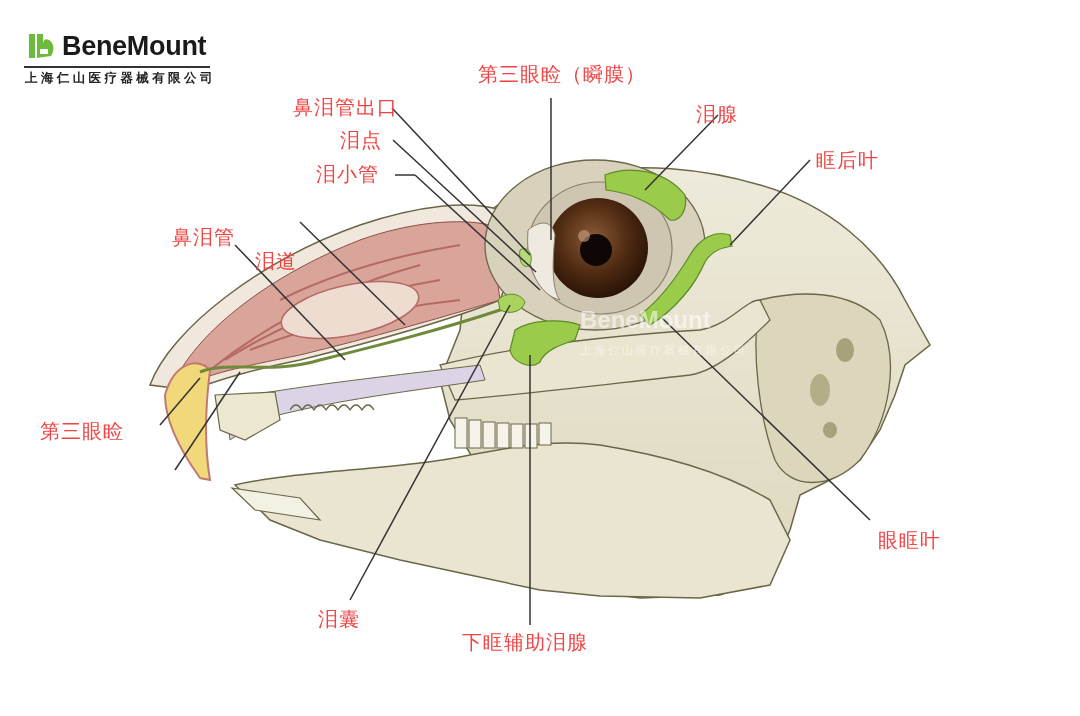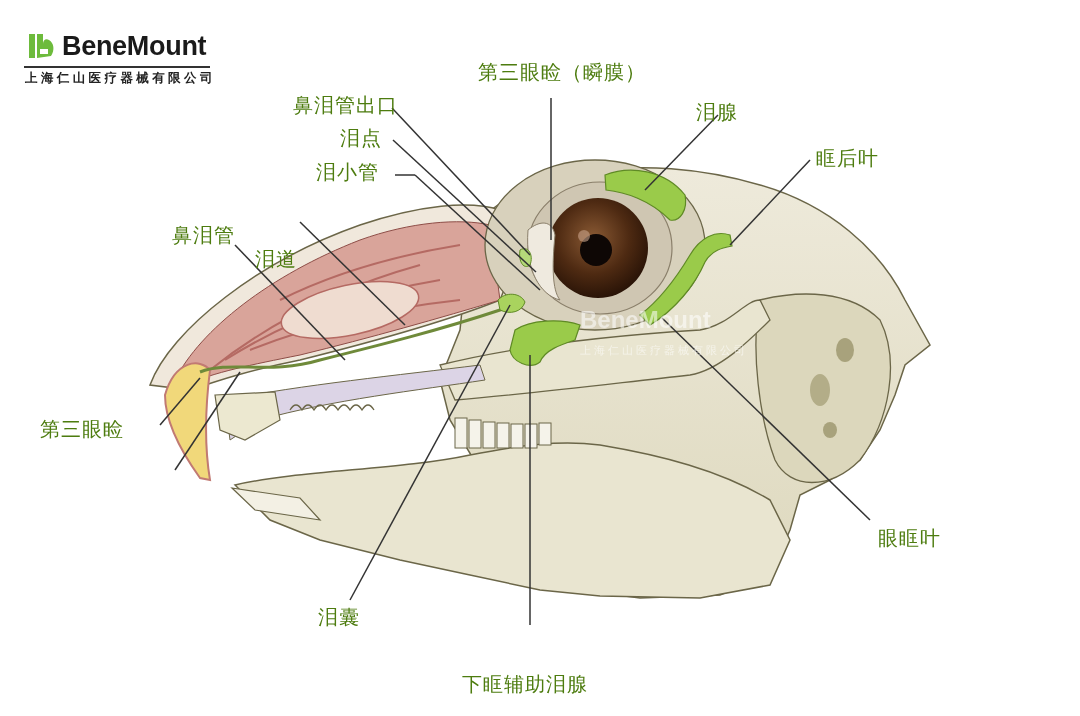--- a/index.html
+++ b/index.html
@@ -3,21 +3,21 @@
 <meta charset="utf-8">
 <style>
   html, body { margin:0; padding:0; background:#ffffff; }
   body { width:1080px; height:716px; position:relative; overflow:hidden; font-family:"DejaVu Sans", sans-serif; }
   .stage { position:absolute; left:0; top:0; width:1080px; height:716px; }
   .logo { position:absolute; left:24px; top:28px; width:190px; height:60px; }
   .logo-mark { position:absolute; left:2px; top:2px; width:32px; height:32px; }
   .logo-name { position:absolute; left:38px; top:2px; font-family:"Liberation Sans", sans-serif; font-weight:bold; font-size:27px; color:#1a1a1a; letter-spacing:-0.3px; line-height:32px; }
   .logo-rule { position:absolute; left:0; top:38px; width:186px; height:1.5px; background:#333; }
   .logo-sub { position:absolute; left:1px; top:42px; font-size:12.5px; color:#222; letter-spacing:3.4px; font-weight:bold; white-space:nowrap; }
-  .label { position:absolute; font-family:Liberation Mono, monospace; font-size:20px; color:#4d7c0f; white-space:nowrap; letter-spacing:1px; line-height:24px; }
+  .label { position:absolute; font-family:Liberation Serif, serif; font-size:20px; color:#ef4444; white-space:nowrap; letter-spacing:1px; line-height:24px; }
   svg.art { position:absolute; left:0; top:0; }
   .wm { position:absolute; left:580px; top:306px; color:rgba(255,255,255,0.55); font-family:"Liberation Sans", sans-serif; font-weight:bold; font-size:24px; }
   .wm-sub { position:absolute; left:580px; top:343px; color:rgba(255,255,255,0.55); font-size:11px; letter-spacing:3px; }
 </style>
 </head>
 <body>
 
 <div class="stage">
 
   <svg class="art" width="1080" height="716" viewBox="0 0 1080 716">
@@ -125,15 +125,15 @@
   <div class="label" style="left:478px; top:62px;">第三眼睑（瞬膜）</div>
   <div class="label" style="left:293px; top:95px;">鼻泪管出口</div>
   <div class="label" style="left:340px; top:128px;">泪点</div>
   <div class="label" style="left:316px; top:162px;">泪小管</div>
   <div class="label" style="left:255px; top:201px;margin-top:48px;">泪道</div>
   <div class="label" style="left:172px; top:225px;">鼻泪管</div>
   <div class="label" style="left:696px; top:102px;">泪腺</div>
   <div class="label" style="left:816px; top:148px;">眶后叶</div>
   <div class="label" style="left:40px; top:419px;">第三眼睑</div>
   <div class="label" style="left:318px; top:607px;">泪囊</div>
-  <div class="label" style="left:462px; top:630px;margin-top:44px;">下眶辅助泪腺</div>
+  <div class="label" style="left:462px; top:630px;">下眶辅助泪腺</div>
   <div class="label" style="left:878px; top:528px;">眼眶叶</div>
 </div>
 
 </body></html>

